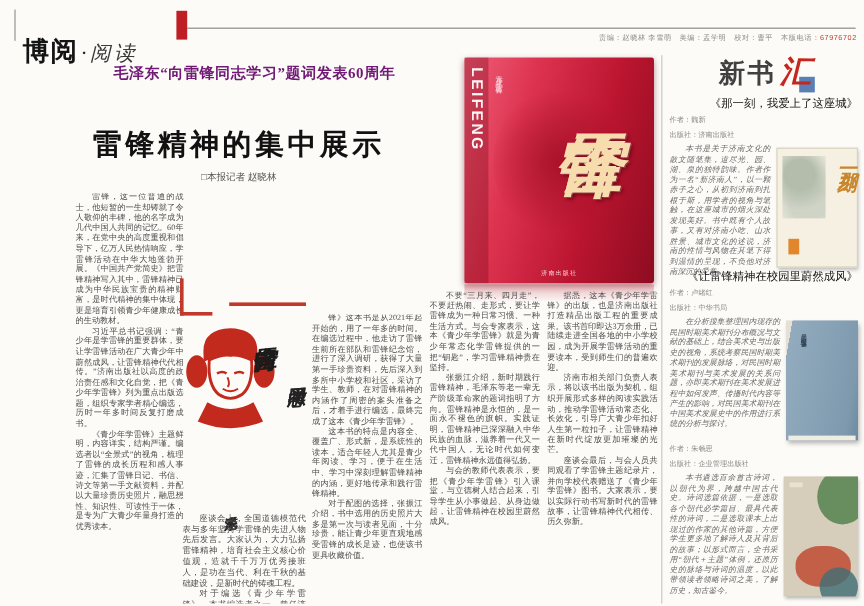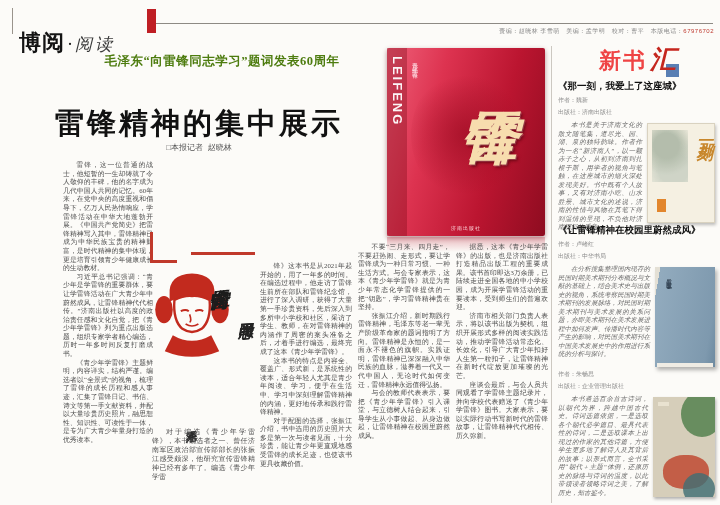--- a/index.html
+++ b/index.html
@@ -10,24 +10,24 @@
   .brand-rule{left:12px;top:8px;width:1px;height:26px;background:#9a948c;}
   .brand{left:19px;top:4px;white-space:nowrap;margin-top:24px;}
   .brand-main{font-size:22px;font-weight:bold;color:#141414;letter-spacing:1px;}
   .brand-dot{font-size:18px;color:#222;margin:0 2px;}
   .brand-sub{font-size:17px;color:#3a3a3a;font-style:italic;letter-spacing:3px;}
   .red-bar{left:147px;top:9px;width:9px;height:24px;background:#bf1e24;}
   .h-rule{left:156px;top:23px;width:557px;height:1px;background:#8d8a84;}
   .credits{left:330px;top:27px;width:384px;text-align:right;font-size:6px;color:#8b8b8b;font-family:"Liberation Sans",sans-serif;letter-spacing:.5px;}
   .credits .phone{color:#bf3a30;}
   
-  .kicker{left:66px;top:53px;width:312px;text-align:center;font-size:12.5px;font-weight:bold;color:#4d7c0f;letter-spacing:.5px;}
+  .kicker{left:56px;top:53px;width:312px;text-align:center;font-size:12.5px;font-weight:bold;color:#701a75;letter-spacing:.5px;}
   .title1{left:12px;top:74px;width:374px;text-align:center;font-size:26px;font-weight:800;color:#151515;letter-spacing:1px;}
-  .title2{left:12px;top:104px;width:374px;text-align:center;font-size:29px;font-weight:800;color:#111;letter-spacing:3px;}
-  .byline{left:12px;top:142px;width:374px;text-align:center;font-size:8px;color:#555;font-family:Liberation Mono, monospace;}
+  .title2{left:12px;top:104px;width:374px;text-align:center;font-size:24px;font-weight:800;color:#111;letter-spacing:3px;}
+  .byline{left:12px;top:142px;width:374px;text-align:center;font-size:8px;color:#555;}
   
   .book3d{left:387px;top:48px;width:158px;height:188px;background:linear-gradient(105deg,#ef6079 0%,#dd3350 30%,#bb1530 65%,#8e0c20 100%);border-radius:2px;box-shadow:0 2px 5px rgba(90,10,20,.45);}
   .book-face{position:absolute;left:24px;top:22px;width:110px;height:130px;border-radius:50%;background:radial-gradient(circle,#a20f26 0%,rgba(162,15,38,0) 70%);opacity:.8;}
   .spine-strip{position:absolute;left:0;top:0;width:20px;height:100%;background:rgba(120,5,20,.35);}
   .spine-text{position:absolute;left:3px;top:8px;writing-mode:vertical-rl;font-family:"Liberation Sans",sans-serif;font-size:13px;font-weight:bold;color:#ffffff;letter-spacing:2px;opacity:.95;}
   .spine-sub{position:absolute;left:23px;top:10px;writing-mode:vertical-rl;font-size:6px;color:#ffe9ee;letter-spacing:2px;opacity:.9;}
   .cover-callig{position:absolute;right:26px;top:18px;writing-mode:vertical-rl;font-size:56px;line-height:1.05;font-weight:bold;font-style:italic;color:#f7ddae;text-shadow:1px 1px 0 #fff3,2px 2px 3px #6e0715;}
   .cover-pub{position:absolute;left:0;bottom:5px;width:100%;text-align:center;font-size:5px;color:#ffd9de;letter-spacing:1px;}
   .book-reflect{left:387px;top:237px;width:158px;height:15px;background:linear-gradient(rgba(195,55,75,.35),rgba(195,55,75,0));}
   
@@ -44,27 +44,27 @@
   .photo-box{left:150px;top:250px;width:105px;height:176px;}
   .corner-l{position:absolute;left:0;top:-18px;width:24px;height:28px;border-left:3px solid #c0392b;border-bottom:3px solid #c0392b;}
   .frame-top{position:absolute;right:0;top:2px;width:64px;height:3px;background:#c0392b;}
   .bust{position:absolute;left:2px;top:16px;width:80px;height:100px;}
   .callig-1{position:absolute;right:24px;top:24px;writing-mode:vertical-rl;font-size:20px;font-weight:bold;font-style:italic;color:#1c1c1c;transform:rotate(-6deg);}
   .callig-2{position:absolute;right:2px;top:62px;writing-mode:vertical-rl;font-size:15px;font-weight:bold;font-style:italic;color:#232323;transform:rotate(-4deg);}
   .callig-sig{position:absolute;left:30px;bottom:4px;writing-mode:vertical-rl;font-size:11px;font-weight:bold;font-style:italic;color:#2a2a2a;transform:rotate(-10deg);}
   .divider-v{left:551px;top:46px;width:1px;height:457px;background:#ccc8c1;}
   
   .sb-header{left:560px;top:42px;width:155px;text-align:center;white-space:nowrap;}
-  .sb-h-black{font-size:22px;font-weight:800;color:#ef4444;letter-spacing:2px;}
+  .sb-h-black{font-size:22px;font-weight:800;color:#404040;letter-spacing:2px;}
   .hui-wrap{position:relative;display:inline-block;margin-left:3px;}
   .hui-accent{position:absolute;right:-3px;bottom:0;width:13px;height:13px;background:#3c68a8;opacity:.85;}
   .sb-h-red{position:relative;font-size:26px;font-weight:800;font-style:italic;color:#c5261e;}
   .sb-book{left:558px;width:157px;}
   .sb-b1{top:80px;} .sb-b2{top:224px;} .sb-b3{top:367px;}
-  .sb-title{font-size:9.5px;font-weight:bold;color:#101010;}
+  .sb-title{font-size:9.5px;font-weight:normal;color:#101010;text-align:right;}
   .sb-meta{font-size:6px;color:#8a8a8a;margin-top:3px;font-family:"Liberation Sans",sans-serif;}
   .sb-desc{margin-top:4px;font-size:6.5px;line-height:8.5px;color:#6b6b6b;text-align:justify;font-style:italic;}
   .sb-desc p{margin:0;text-indent:2em;}
   .sb-cover{float:right;margin:2px 0 2px 5px;position:relative;}
   .cover1{width:66px;height:98px;background:#f5f0e2;border:1px solid #d9d2c0;box-shadow:1px 2px 3px rgba(0,0,0,.25);}
   .cover1-art{position:absolute;left:4px;top:6px;width:36px;height:52px;background:radial-gradient(circle at 40% 30%,#a9b5a3 0 30%,transparent 70%),radial-gradient(circle at 60% 75%,#c9d0c3 0 35%,transparent 75%);opacity:.85;}
   .cover1-title{position:absolute;right:5px;top:7px;writing-mode:vertical-rl;font-size:16px;font-weight:bold;font-style:italic;color:#c8872c;}
   .cover1-seal{position:absolute;left:9px;bottom:10px;width:9px;height:13px;background:#e2862d;}
   .cover2{width:60px;height:100px;background:linear-gradient(100deg,#e4e0d5 0%,#e4e0d5 7%,#92abbe 7%,#7e99ae 85%,#6d8aa0 100%);box-shadow:2px 3px 4px rgba(0,0,0,.3);}
   .cover2-title{position:absolute;left:8px;top:8px;writing-mode:vertical-rl;font-size:5px;color:#2e3d4d;letter-spacing:1px;max-height:82px;overflow:hidden;}
@@ -122,20 +122,21 @@
       <path d="M36,54 q6,-3 10,0 M54,54 q6,-3 10,0" stroke="#c22a1e" stroke-width="2.5" fill="none"></path>
       <path d="M47,58 q3,8 0,10 M42,70 q8,5 16,0" stroke="#c22a1e" stroke-width="2" fill="none"></path>
       <path d="M26,84 Q50,98 74,84 L84,104 Q50,118 16,104 Z" fill="#c22a1e"></path>
     </svg>
     <div class="callig-1">向雷锋</div>
     <div class="callig-2">同志学习</div>
     <div class="callig-sig">毛泽东</div>
   </div>
 
   <div class="abs bodycol col2b">
+    <p>座谈会上，全国道德模范代表与多年坚持学雷锋的先进人物先后发言。大家认为，大力弘扬雷锋精神，培育社会主义核心价值观，造就千千万万优秀接班人，是功在当代、利在千秋的基础建设，是新时代的铸魂工程。</p>
     <p>对于编选《青少年学雷锋》，本书编选者之一、曾任济南军区政治部宣传部部长的张振江感受颇深，他研究宣传雷锋精神已经有多年了。编选《青少年学雷</p>
   </div>
 
   <div class="abs bodycol col3">
     <p>锋》这本书是从2021年起开始的，用了一年多的时间。在编选过程中，他走访了雷锋生前所在部队和雷锋纪念馆，进行了深入调研，获得了大量第一手珍贵资料，先后深入到多所中小学校和社区，采访了学生、教师，在对雷锋精神的内涵作了周密的案头准备之后，才着手进行编选，最终完成了这本《青少年学雷锋》。</p>
     <p>这本书的特点是内容全、覆盖广、形式新，是系统性的读本，适合年轻人尤其是青少年阅读、学习，便于在生活中、学习中深刻理解雷锋精神的内涵，更好地传承和践行雷锋精神。</p>
     <p>对于配图的选择，张振江介绍，书中选用的历史照片大多是第一次与读者见面，十分珍贵，能让青少年更直观地感受雷锋的成长足迹，也使该书更具收藏价值。</p>
   </div>
 
   <div class="abs bodycol col4">

